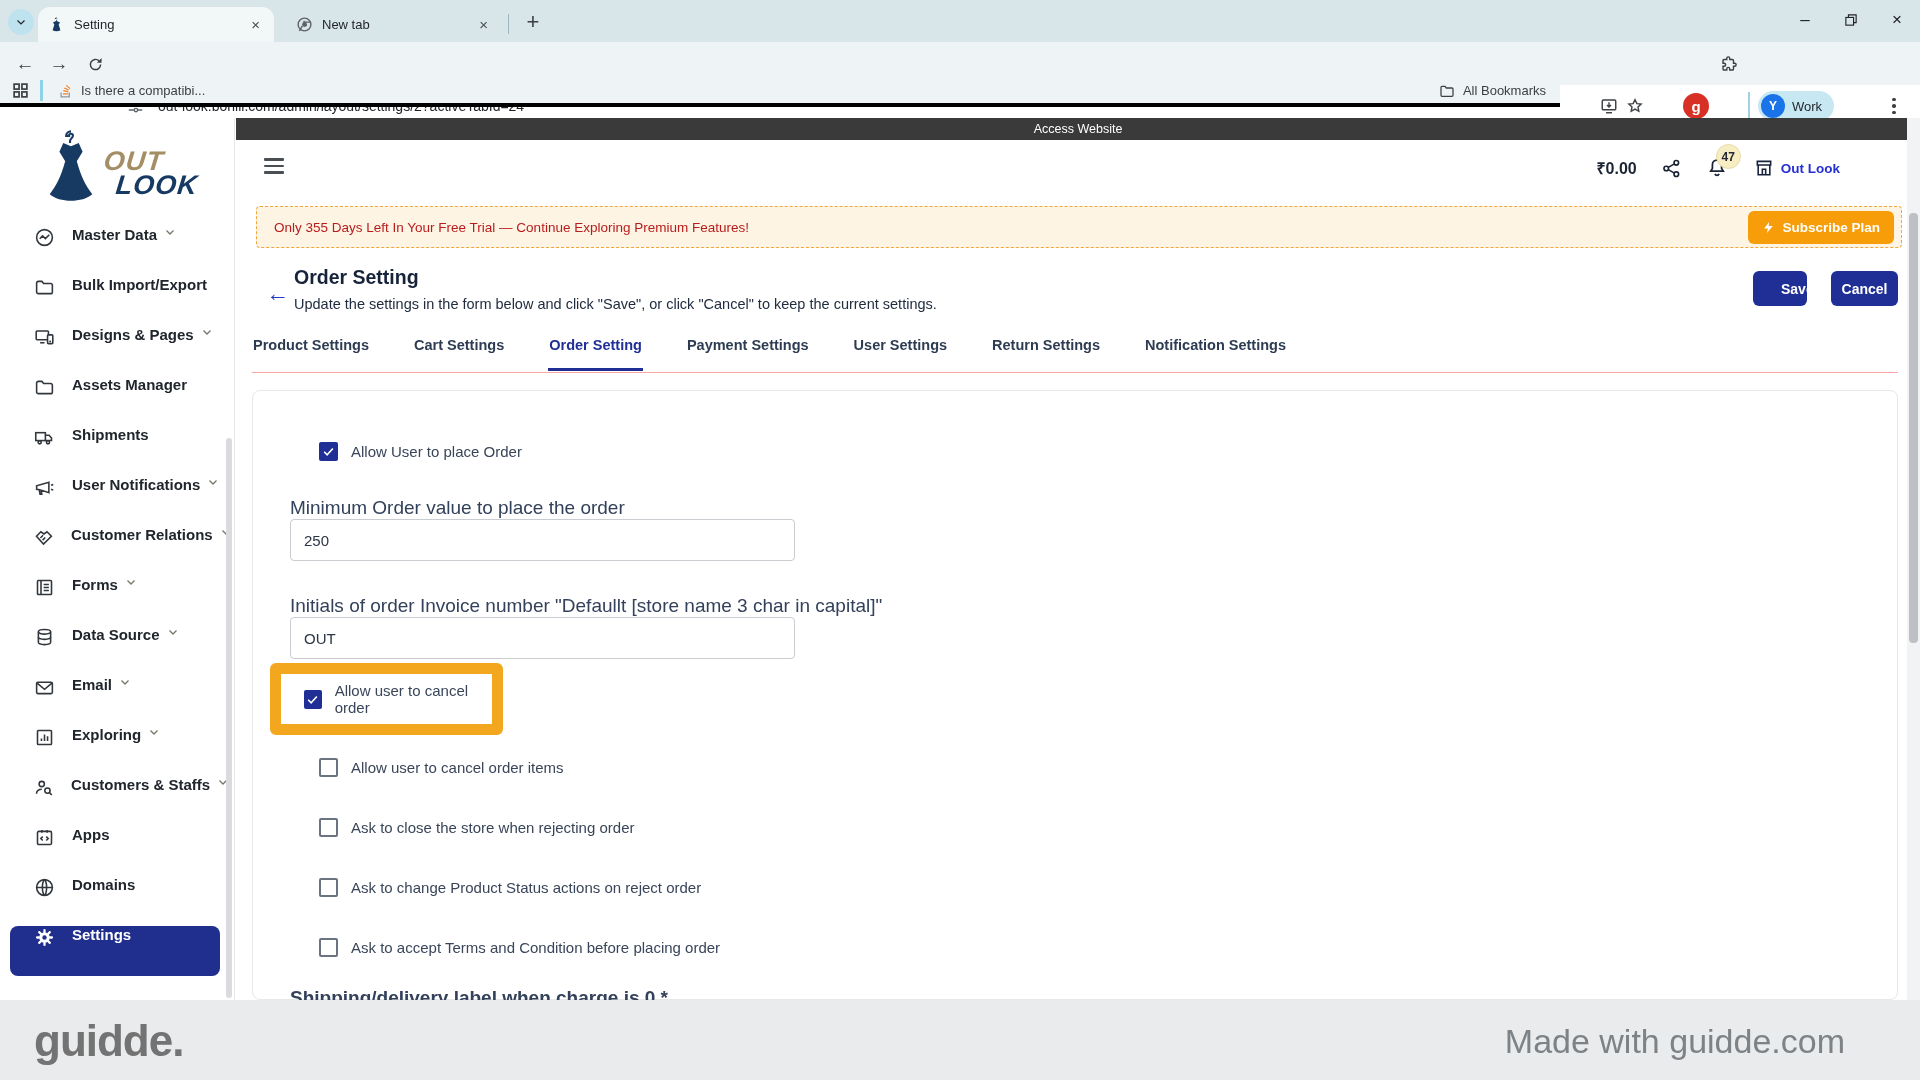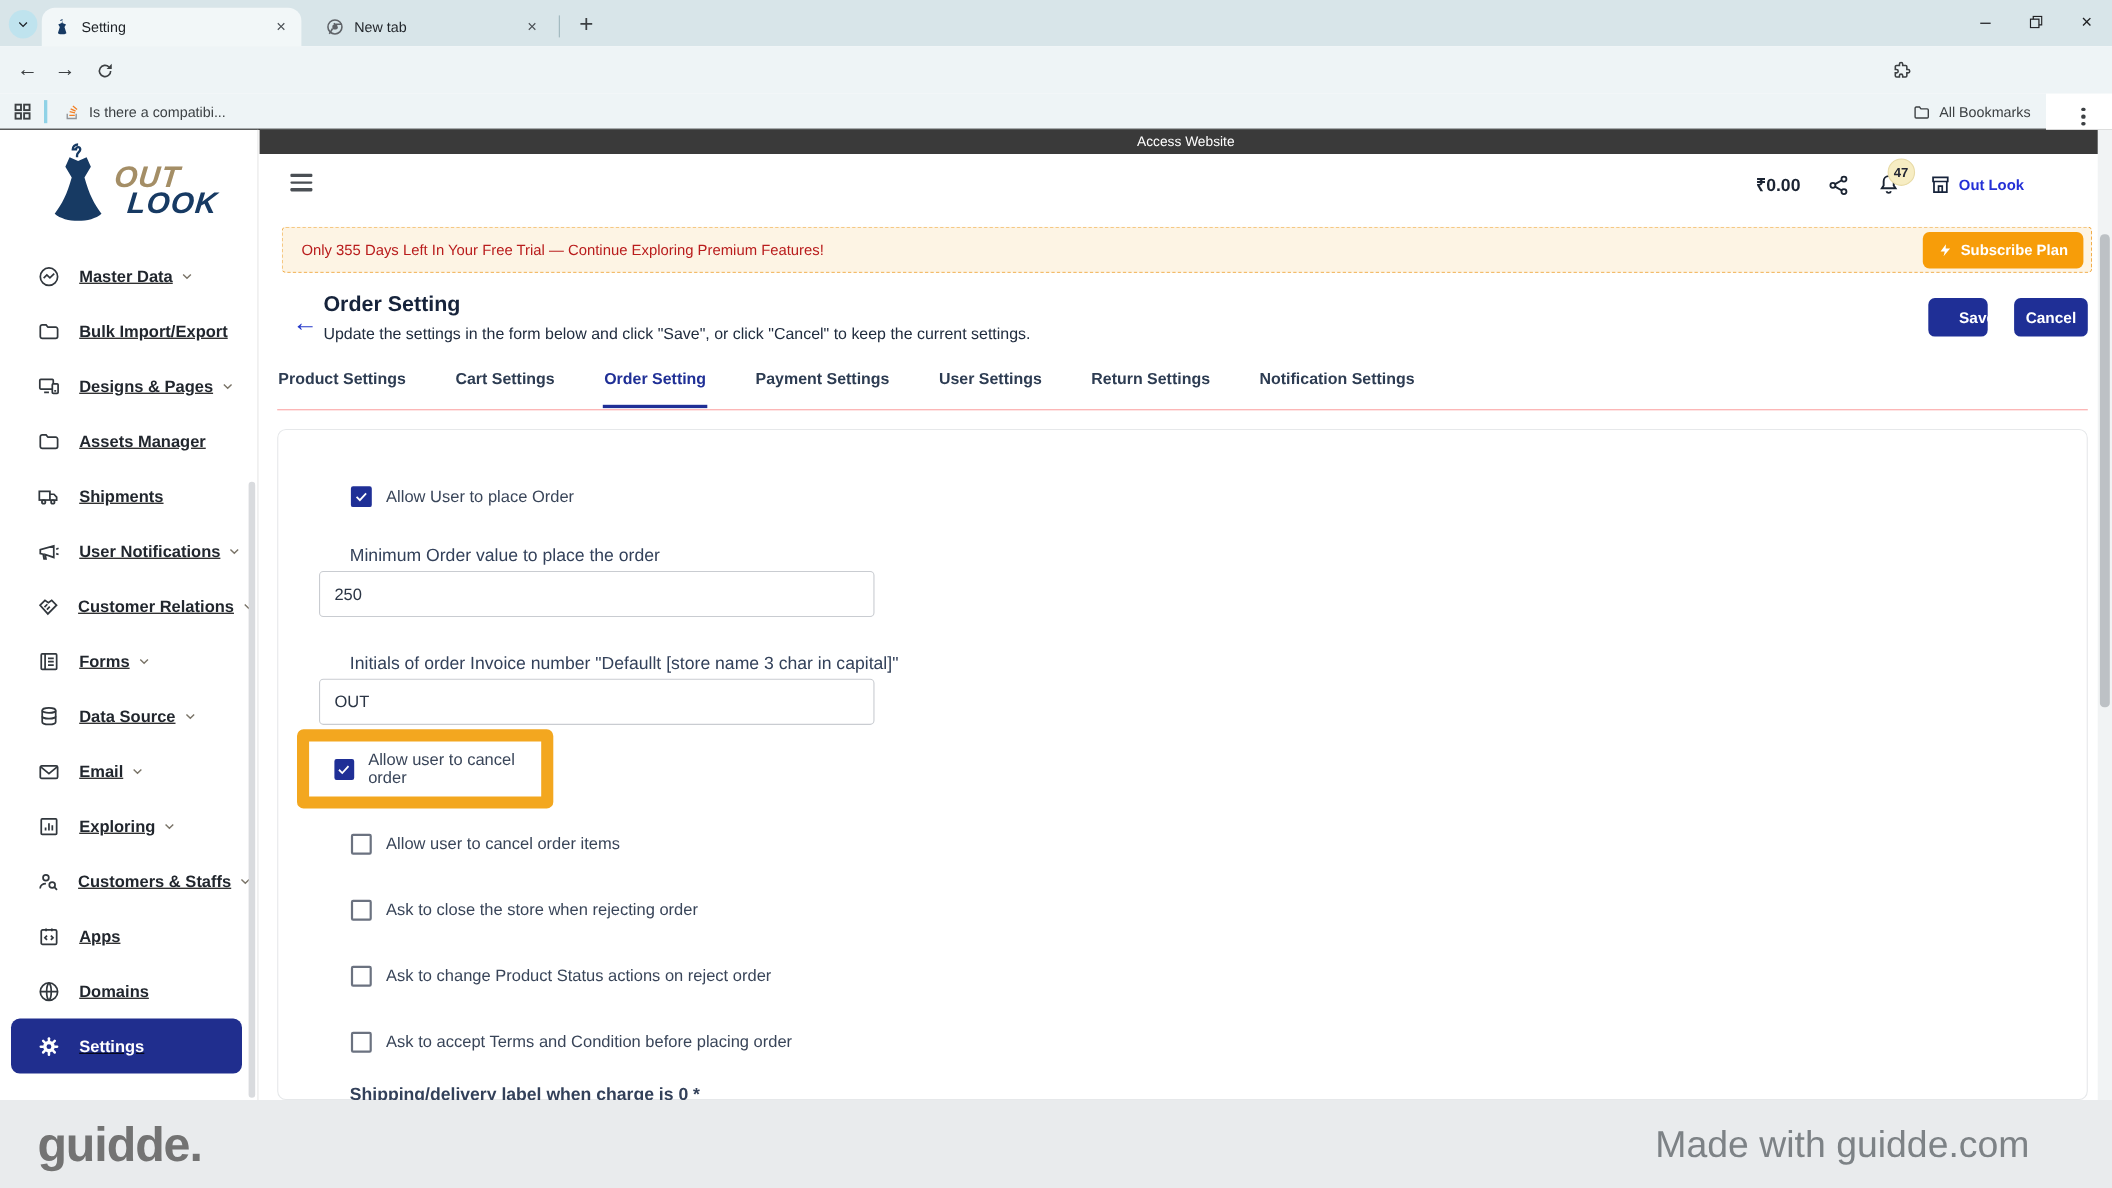--- a/index.html
+++ b/index.html
@@ -25,32 +25,32 @@
   .omnibox .url { flex:1; margin-left:10px; font-size:14px; color:#1f2328; white-space:nowrap; overflow:hidden; }
   .ombx-ic { display:flex; align-items:center; justify-content:center; width:26px; height:26px; }
   .ext-g { position:absolute; left:1683px; top:51px; width:26px; height:26px; border-radius:50%; background:#d93025; color:#fff; font-weight:bold; font-size:15px; display:flex; align-items:center; justify-content:center; }
   .tb-sep { position:absolute; left:1748px; top:50px; width:2px; height:26px; background:#9fd2e2; }
   .profile-pill { position:absolute; left:1758px; top:49px; height:30px; padding:0 12px 0 3px; background:#c7e7f3; border-radius:15px; display:flex; align-items:center; gap:7px; }
   .avatar { width:24px; height:24px; border-radius:50%; background:#1a73e8; color:#fff; font-size:12px; font-weight:bold; display:flex; align-items:center; justify-content:center; }
   .profile-pill .pname { font-size:13px; color:#1f2328; }
   .kebab { position:absolute; left:1884px; top:51px; width:20px; height:26px; display:flex; flex-direction:column; align-items:center; justify-content:center; gap:3px; }
   .kebab i { width:3.5px; height:3.5px; border-radius:50%; background:#3c4043; }
 
-  .bookmarks { position:absolute; left:0; top:85px; width:1860px; height:33px; background:#eef4f6; border-bottom:1px solid #000000; }
+  .bookmarks { position:absolute; left:0; top:74px; width:1560px; height:33px; background:#eef4f6; border-bottom:4px solid #000000; }
   .bm-sep { position:absolute; left:40px; top:6px; width:3px; height:21px; background:#8fd2e6; }
   .bm-item { position:absolute; left:58px; top:4px; height:25px; display:flex; align-items:center; gap:8px; font-size:13px; color:#3c4043; }
   .bm-all { position:absolute; right:14px; top:4px; height:25px; display:flex; align-items:center; gap:8px; font-size:13px; color:#3c4043; }
   .apps-grid { position:absolute; left:12px; top:8px; }
 
   
   .sidebar { position:absolute; left:0; top:118px; width:235px; height:882px; background:#fff; border-right:1px solid #e7e7e7; }
   .logo { position:absolute; left:42px; top:10px; width:150px; height:90px; }
   .logo .word-top { position:absolute; left:62px; top:18px; font-size:27px; font-weight:bold; font-style:italic; color:#a48e66; letter-spacing:1px; transform:skewX(-6deg); }
   .logo .word-bottom { position:absolute; left:74px; top:42px; font-size:27px; font-weight:bold; font-style:italic; color:#173a63; letter-spacing:1px; transform:skewX(-6deg); }
-  .nav-item { position:absolute; left:0; width:228px; height:50px; display:flex; align-items:center; cursor:pointer;text-decoration:underline; }
+  .nav-item { position:absolute; left:0; width:228px; height:50px; display:flex; align-items:flex-start; cursor:pointer; }
   .nav-ic { width:22px; height:22px; margin-left:33px; display:flex; align-items:center; justify-content:center; }
   .nav-label { margin-left:17px; font-size:15px; font-weight:bold; color:#21262d; white-space:nowrap; }
   .nav-chev { margin-left:7px; display:flex; align-items:center; }
   .nav-item.active { left:10px; width:210px; background:#202e8e; border-radius:8px; }
   .nav-item.active .nav-label { color:#fff; }
   .nav-item.active .nav-ic { margin-left:23px; }
   .side-scroll { position:absolute; right:2px; top:320px; width:6px; height:560px; background:#d9dbde; border-radius:3px; }
 
   .main { position:absolute; left:236px; top:118px; width:1684px; height:882px; background:#fff; }
   .access-bar { position:absolute; left:0; top:0; width:1684px; height:22px; background:#3a3a3a; color:#fff; font-size:12.5px; display:flex; align-items:center; justify-content:center; }
@@ -77,21 +77,21 @@
 
   .tabs-row { position:absolute; left:16px; top:215px; width:1646px; height:40px; border-bottom:1px solid #fca5a5; display:flex; gap:43px; }
   .tab-item { font-size:14.5px; font-weight:bold; color:#2d3c52; padding:4px 1px 0; height:38px; cursor:pointer; }
   .tab-item.active { color:#1f2f96; border-bottom:3px solid #1f2f96; }
 
   .card { position:absolute; left:16px; top:272px; width:1646px; height:610px; background:#fff; border:1px solid #e6e8ea; border-radius:8px; }
   .cb-row { position:absolute; left:38px; display:flex; align-items:center; gap:13px; height:24px;padding-left:28px; }
   .cb { width:19px; height:19px; border:2px solid #6b7280; border-radius:2px; background:#fff; display:flex; align-items:center; justify-content:center; cursor:pointer; }
   .cb.checked { background:#1f2f96; border-color:#1f2f96; }
   .cb-label { font-size:15px; color:#394559; }
-  .fld-label { position:absolute; left:37px; font-size:16px; color:#33415a;margin-left:28px; }
+  .fld-label { position:absolute; left:37px; font-size:19px; color:#33415a; }
   .fld-input { position:absolute; left:37px; width:505px; height:42px; border:1px solid #c9ccd1; border-radius:4px; font-size:15px; color:#2b3545; padding:0 13px; font-family:"Liberation Sans",sans-serif; background:#fff; }
   .hl-box { position:absolute; left:17px; top:272px; width:233px; height:72px; background:#fff; border:11px solid #f3a71f; border-radius:6px; display:flex; align-items:center; }
   .hl-box .cb-row-in { display:flex; align-items:center; gap:13px; margin-left:23px; }
 
   .page-scroll-track { position:absolute; right:0px; top:0; width:13px; height:882px; background:#f1f3f4; }
   .page-scroll-thumb { position:absolute; right:2px; top:95px; width:9px; height:430px; background:#bdc1c5; border-radius:4px; }
 
   .footer { position:absolute; left:0; top:1000px; width:1920px; height:80px; background:#e9ebed; z-index:60; }
   .guidde-logo { position:absolute; left:34px; top:16px; font-size:44px; font-weight:bold; color:#737373; letter-spacing:-1px; }
   .made-with { position:absolute; right:75px; top:22px; font-size:34px; color:#7d8286; }

